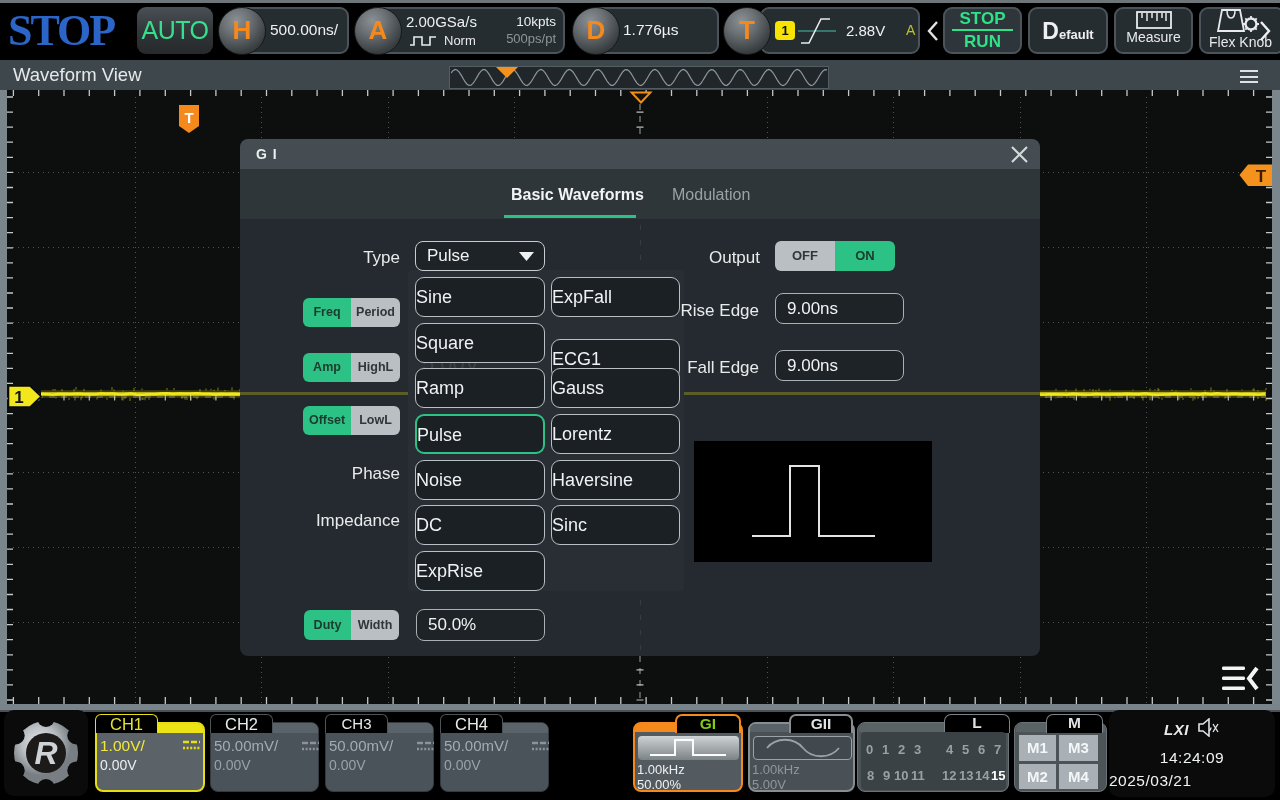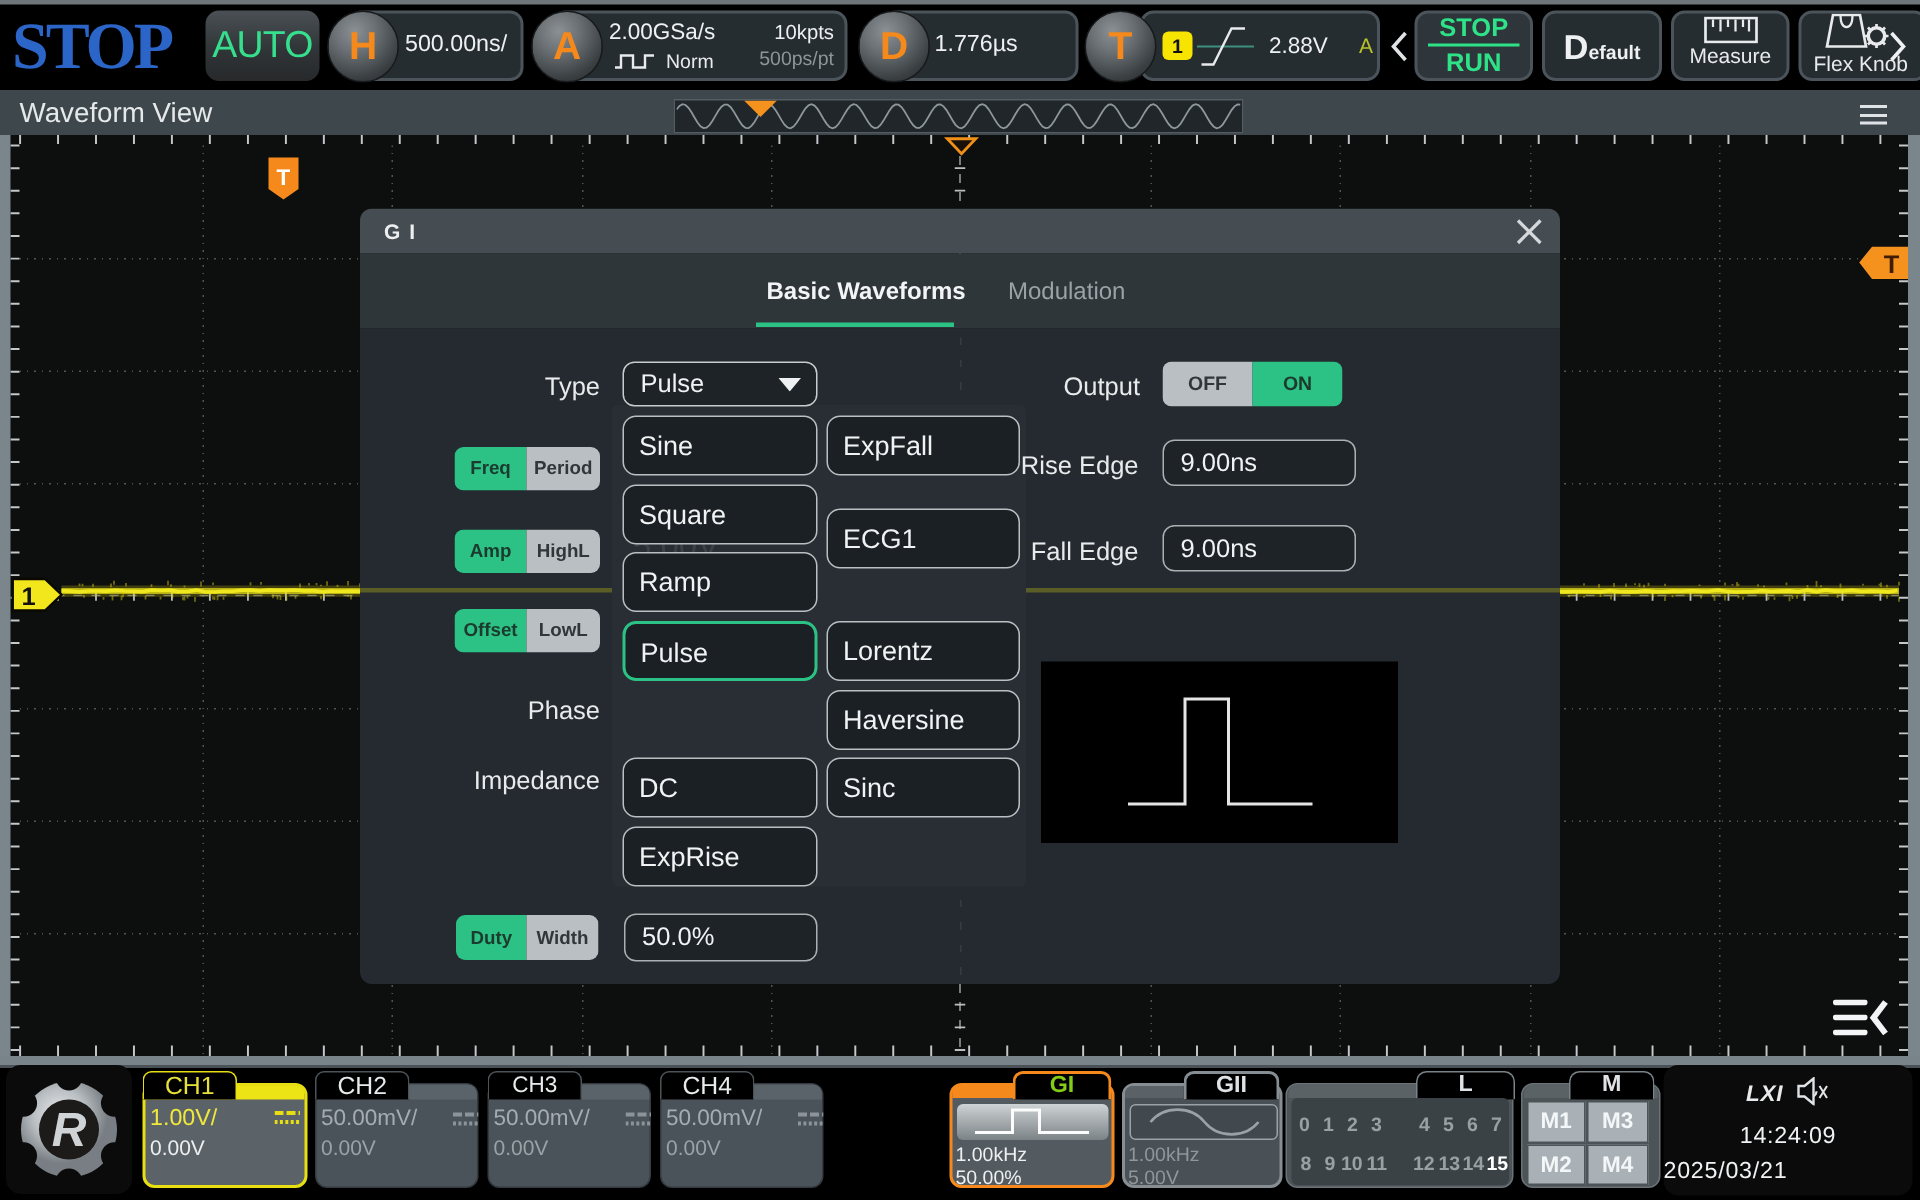--- a/index.html
+++ b/index.html
@@ -2,21 +2,21 @@
 <html><head><meta charset="utf-8">
 <style>
   html,body{margin:0;padding:0;background:#000;}
   #root{position:relative;width:1280px;height:800px;overflow:hidden;background:#000;font-family:"Liberation Sans", sans-serif;}
   .abs{position:absolute;}
   svg text{font-family:"Liberation Sans", sans-serif;}
   .panel{background:#262d31;border:2px solid #4b545a;border-radius:9px;box-sizing:border-box;}
   .knob{width:46px;height:46px;border-radius:50%;background:radial-gradient(circle at 38% 28%, #8a9094 0%, #6a7073 32%, #3a3f42 72%, #26282a 100%);border:1px solid #17191b;text-align:center;}
   .knob span{font-size:26px;font-weight:bold;color:#f5891c;line-height:44px;}
   .lbl{font-size:17px;color:#e8ebec;text-align:right;width:120px;}
-  .wbtn{width:130px;height:40px;border:1px solid #b9c0c4;border-radius:9px;background:#1a2024;box-sizing:border-box;color:#f0f2f3;font-size:18px;line-height:38px;padding-left:10px;}
+  .wbtn{width:130px;height:40px;border:1px solid #b9c0c4;border-radius:9px;background:#1a2024;box-sizing:border-box;color:#f0f2f3;font-size:18px;line-height:38px;}
   .tgl{height:29px;border-radius:6px;overflow:hidden;font-weight:bold;font-size:12.5px;}
   .tgl div{float:left;height:100%;text-align:center;}
   .tglg{background:#2cc285;color:#1c3a2d;}
   .tgly{background:#b9bfc2;color:#303639;}
   .inp{border:1px solid #aab1b5;border-radius:8px;background:rgba(10,14,16,0.25);box-sizing:border-box;color:#f0f2f3;font-size:17px;}
 </style></head><body>
 <div id="root">
 <div class="abs" style="left:0;top:0;width:1280px;height:60px;background:#000"></div>
 <div class="abs" style="left:0;top:0;width:1280px;height:3px;background:#6e767a"></div>
 <div class="abs" style="left:8px;top:8px;font-family:'Liberation Serif',serif;font-weight:bold;font-size:44px;color:#2b65c7;line-height:46px;letter-spacing:-2px">STOP</div>
@@ -158,24 +158,26 @@
 <div class="abs tgl" style="left:63px;top:267px;width:97px">
         <div class="tglg" style="width:48px;line-height:29px">Offset</div>
         <div class="tgly" style="width:49px;line-height:29px">LowL</div>
       </div>
 <div class="abs lbl" style="left:40px;top:325px">Phase</div>
 <div class="abs lbl" style="left:40px;top:372px">Impedance</div>
 <div class="abs wbtn" style="left:175px;top:138px;">Sine</div>
 <div class="abs wbtn" style="left:175px;top:184px;">Square</div>
 <div class="abs wbtn" style="left:175px;top:229px;">Ramp</div>
 <div class="abs wbtn" style="left:175px;top:275px; border:2px solid #2cc285;">Pulse</div>
+<div class="abs wbtn" style="left:175px;top:321px;">Noise</div>
 <div class="abs wbtn" style="left:175px;top:366px;">DC</div>
 <div class="abs wbtn" style="left:175px;top:412px;">ExpRise</div>
 <div class="abs wbtn" style="left:311px;top:138px;width:129px">ExpFall</div>
 <div class="abs wbtn" style="left:311px;top:200px;width:129px">ECG1</div>
+<div class="abs wbtn" style="left:311px;top:229px;width:129px">Gauss</div>
 <div class="abs wbtn" style="left:311px;top:275px;width:129px">Lorentz</div>
 <div class="abs wbtn" style="left:311px;top:321px;width:129px">Haversine</div>
 <div class="abs wbtn" style="left:311px;top:366px;width:129px">Sinc</div>
 <div class="abs lbl" style="left:399px;top:162px">Rise Edge</div>
 <div class="abs inp" style="left:535px;top:154px;width:129px;height:31px;line-height:29px;padding-left:11px">9.00ns</div>
 <div class="abs lbl" style="left:399px;top:219px">Fall Edge</div>
 <div class="abs inp" style="left:535px;top:211px;width:129px;height:31px;line-height:29px;padding-left:11px">9.00ns</div>
 <div class="abs tgl" style="left:64px;top:471px;width:95px;height:30px">
         <div class="tglg" style="width:47px;line-height:30px">Duty</div>
         <div class="tgly" style="width:48px;line-height:30px">Width</div>

